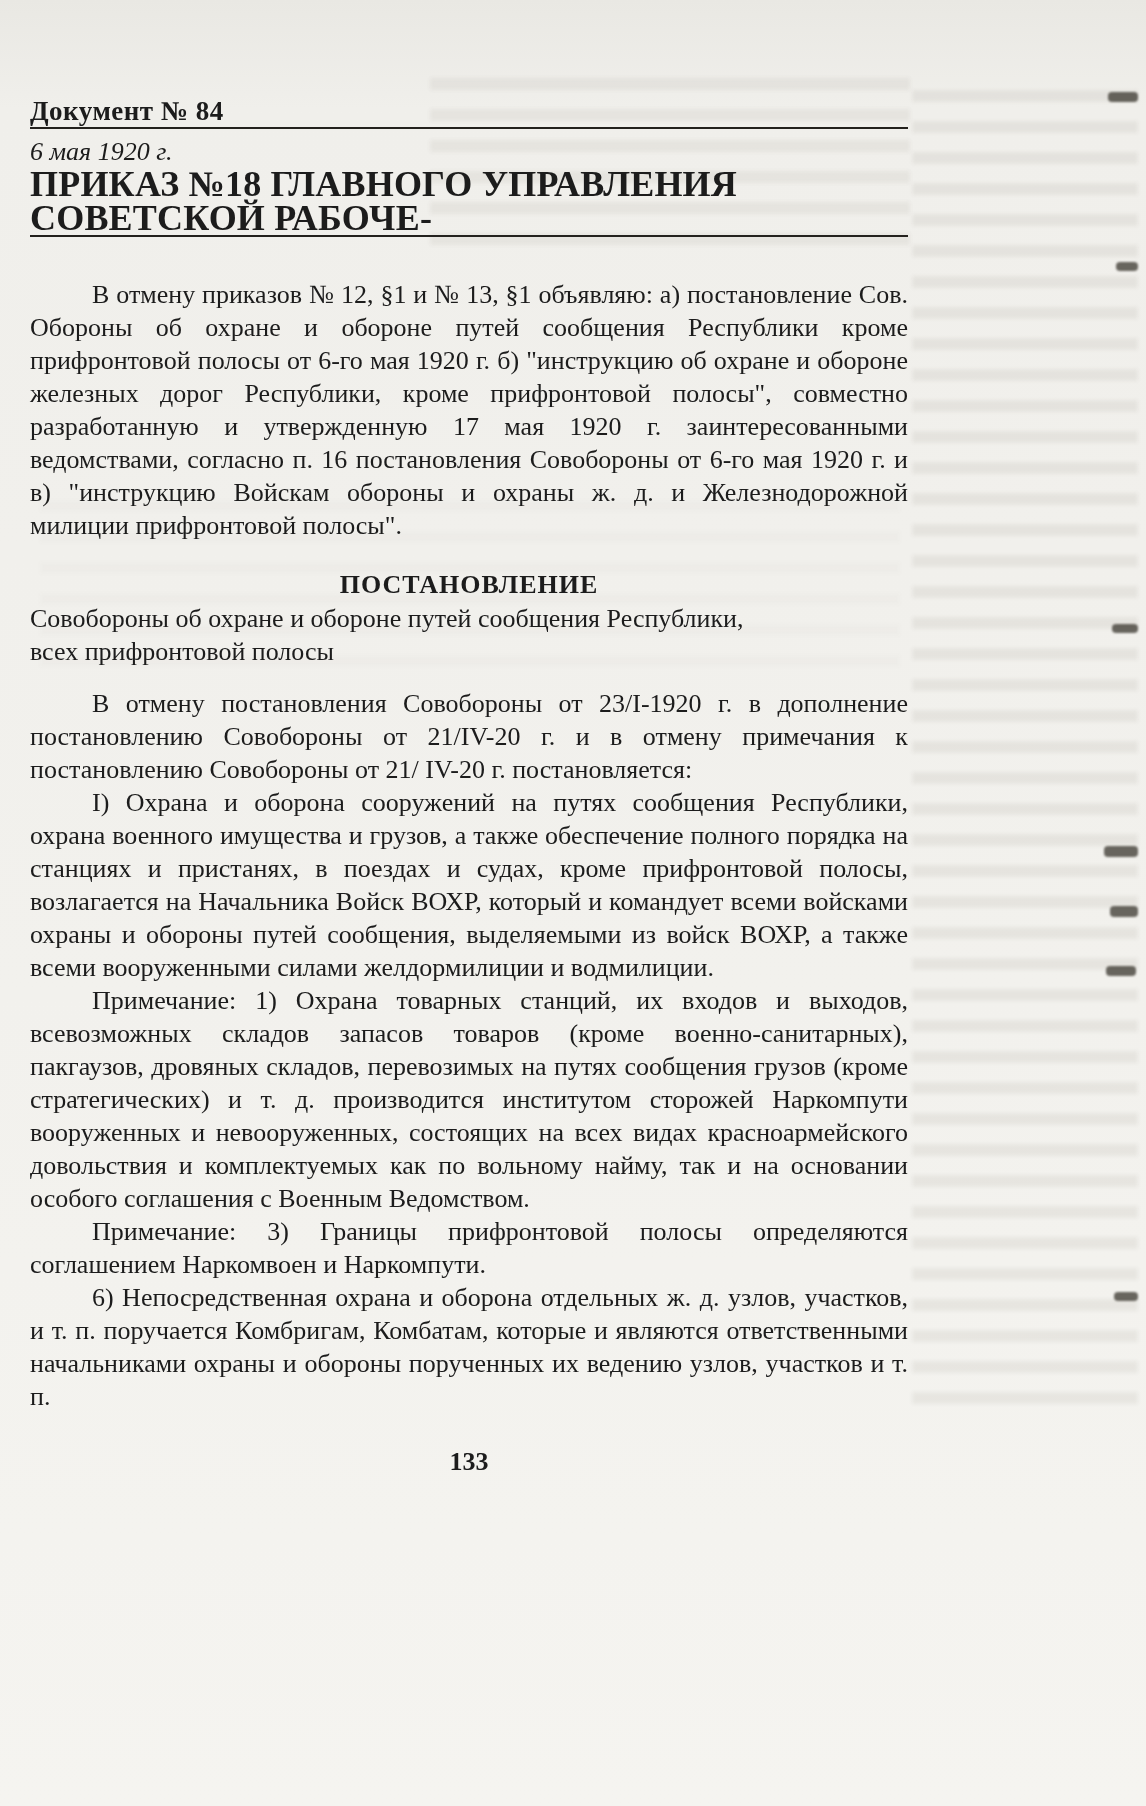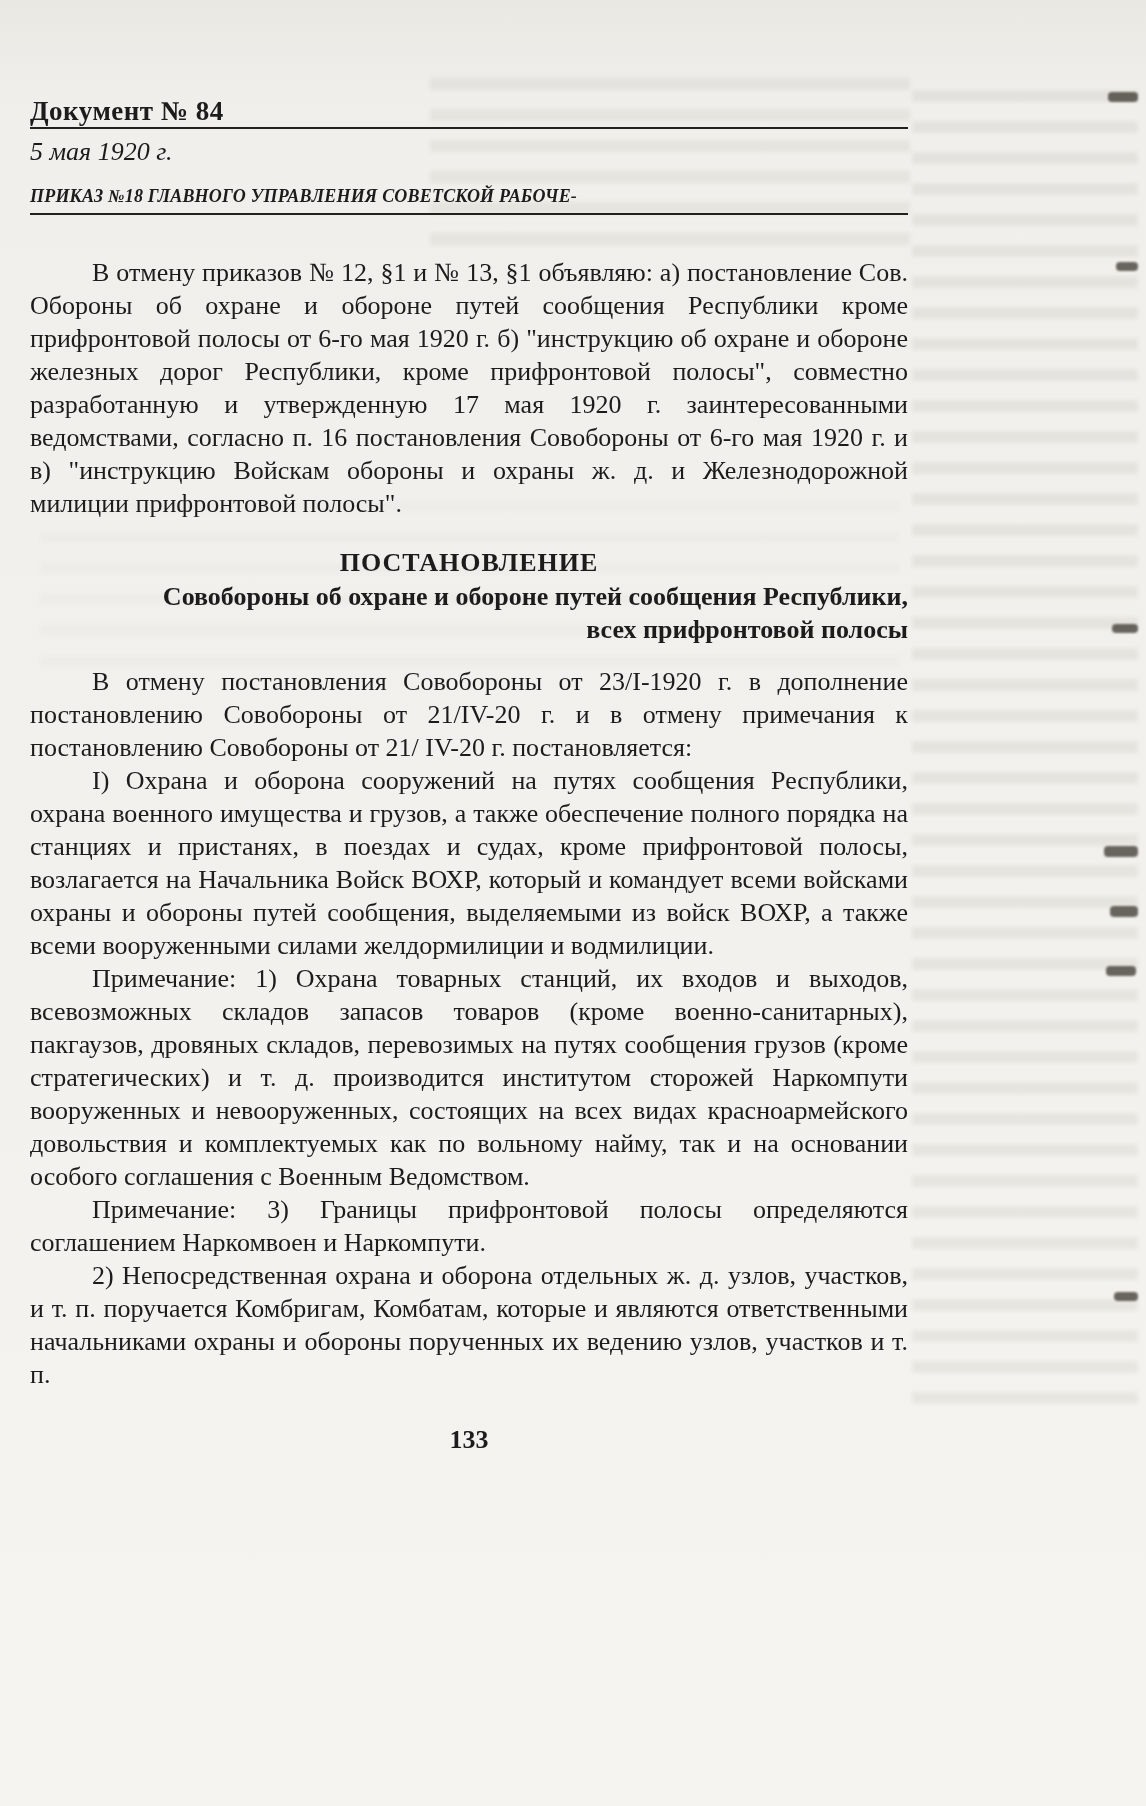--- a/index.html
+++ b/index.html
@@ -59,46 +59,45 @@
     margin: 0;
   }
   .rule-top { margin-top: 30px; width: 100%; }
   .rule-bottom { margin-top: 8px; width: 100%; }
   .doc-date {
     margin-top: 8px;
     font-style: italic;
     font-size: 26px;
   }
   .doc-title {
-    margin-top: 12px;
-    font-style: italic;
+    margin-top: 0;
     font-weight: bold;
-    font-size: 18px;
+    font-size: 36px;
     line-height: 34px;
     letter-spacing: .2px;
   }
   .para {
     margin: 0;
     font-size: 26px;
     line-height: 33px;
     text-align: justify;
     text-indent: 62px;
   }
   .first-para { margin-top: 41px; }
   .center-head {
     margin-top: 28px;
     text-align: center;
     font-weight: bold;
     font-size: 26px;
     letter-spacing: 1px;
   }
   .center-sub {
     margin-top: 2px;
-    text-align: right;
-    font-weight: bold;
+    text-align: left;
+    font-weight: normal;
     font-size: 26px;
     line-height: 33px;
   }
   .after-sub { margin-top: 19px; }
   .page-number {
     margin-top: 34px;
     text-align: center;
     font-size: 26px;
     font-weight: bold;
   }
@@ -119,21 +118,21 @@
   <div class="smudge" style="left:1110px; top:906px; width:28px; height:11px;"></div>
   <div class="smudge" style="left:1106px; top:966px; width:30px; height:10px;"></div>
   <div class="smudge" style="left:1114px; top:1292px; width:24px; height:9px;"></div>
 
   <div class="content">
 
     <div class="doc-header">Документ № 84</div>
 
     <hr class="rule rule-top">
 
-    <div class="doc-date">5 мая 1920 г.</div>
+    <div class="doc-date">6 мая 1920 г.</div>
 
     <div class="doc-title">
       <div>ПРИКАЗ №18 ГЛАВНОГО УПРАВЛЕНИЯ СОВЕТСКОЙ РАБОЧЕ-</div>
     </div>
 
     <hr class="rule rule-bottom">
 
     <p class="para first-para">В отмену приказов № 12, §1 и № 13, §1 объявляю: а) постановление Сов. Обороны об охране и обороне путей сообщения Республики кроме прифронтовой полосы от 6-го мая 1920 г. б) "инструкцию об охране и обороне железных дорог Республики, кроме прифронтовой полосы", совместно разработанную и утвержденную 17 мая 1920 г. заинтересованными ведомствами, согласно п. 16 постановления Совобороны от 6-го мая 1920 г. и в) "инструкцию Войскам обороны и охраны ж. д. и Железнодорожной милиции прифронтовой полосы".</p>
 
     <div class="center-head">ПОСТАНОВЛЕНИЕ</div>
@@ -145,18 +144,18 @@
 
     <p class="para after-sub">В отмену постановления Совобороны от 23/I-1920 г. в дополнение постановлению Совобороны от 21/IV-20 г. и в отмену примечания к постановлению Совобороны от 21/ IV-20 г. постановляется:</p>
 
     <p class="para">I) Охрана и оборона сооружений на путях сообщения Республики, охрана военного имущества и грузов, а также обеспечение полного порядка на станциях и пристанях, в поездах и судах, кроме прифронтовой полосы, возлагается на Начальника Войск ВОХР, который и командует всеми войсками охраны и обороны путей сообщения, выделяемыми из войск ВОХР, а также всеми вооруженными силами желдормилиции и водмилиции.</p>
 
     <p class="para">Примечание: 1) Охрана товарных станций, их входов и выходов, всевозможных складов запасов товаров (кроме военно-санитарных), пакгаузов, дровяных складов, перевозимых на путях сообщения грузов (кроме стратегических) и т. д. производится институтом сторожей Наркомпути вооруженных и невооруженных, состоящих на всех видах красноармейского довольствия и комплектуемых как по вольному найму, так и на основании особого соглашения с Военным Ведомством.</p>
 
 
     <p class="para">Примечание: 3) Границы прифронтовой полосы определяются соглашением Наркомвоен и Наркомпути.</p>
 
-    <p class="para">2) Непосредственная охрана и оборона отдельных ж. д. узлов, участков, и т. п. поручается Комбригам, Комбатам, которые и являются ответственными начальниками охраны и обороны порученных их ведению узлов, участков и т. п.</p>
+    <p class="para">6) Непосредственная охрана и оборона отдельных ж. д. узлов, участков, и т. п. поручается Комбригам, Комбатам, которые и являются ответственными начальниками охраны и обороны порученных их ведению узлов, участков и т. п.</p>
 
     <div class="page-number">133</div>
 
   </div>
 </div>
 
 </body></html>

